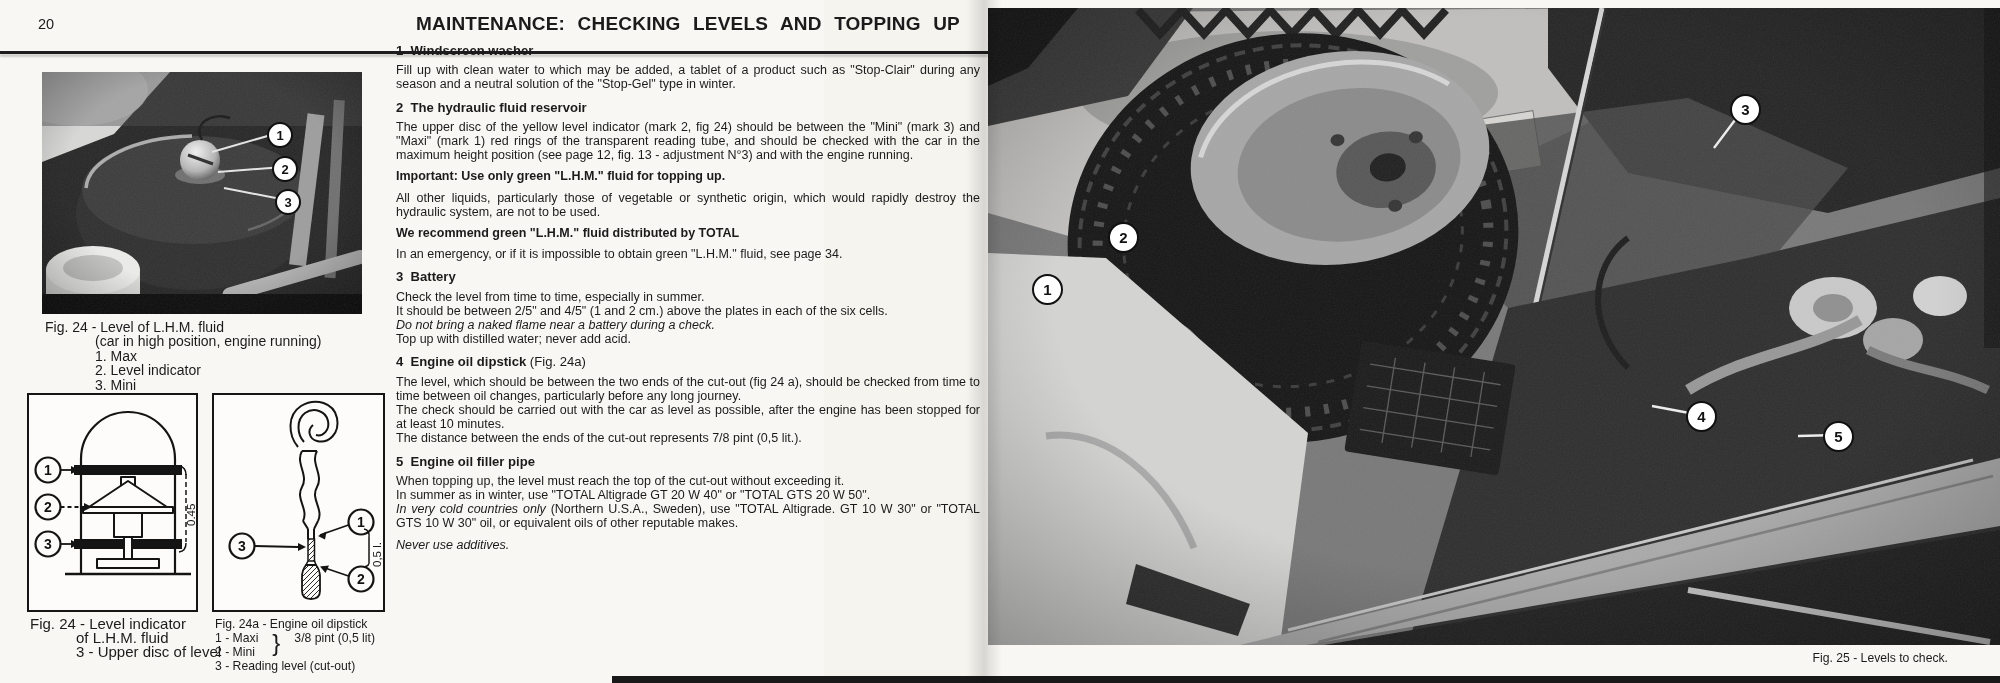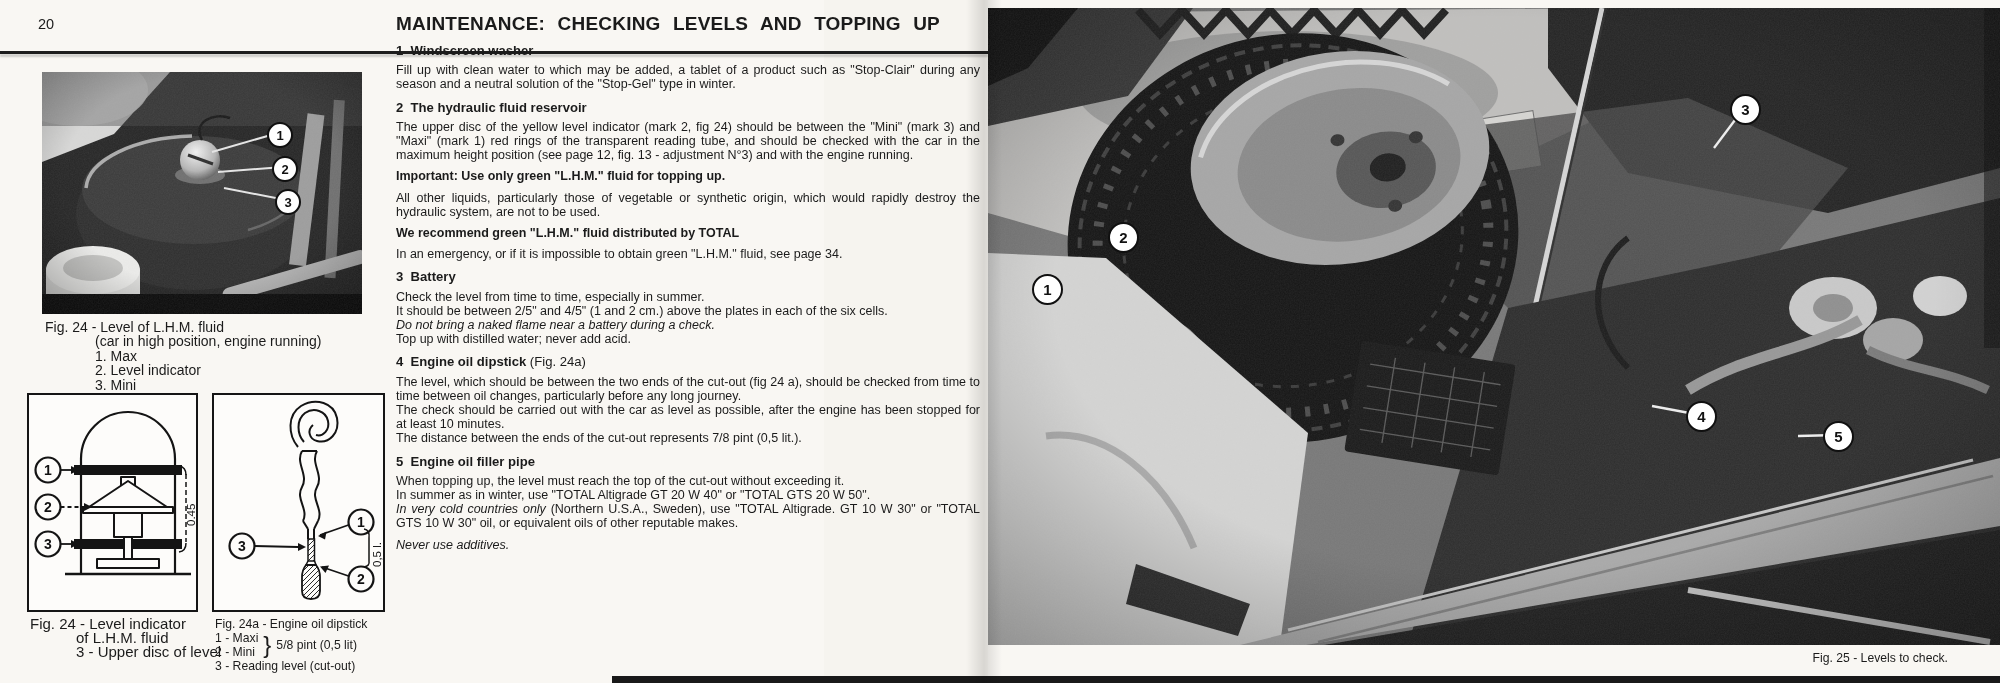--- a/index.html
+++ b/index.html
@@ -2,32 +2,32 @@
 <html><head>
 <meta charset="utf-8">
 <style>
   html,body{margin:0;padding:0}
   body{width:2000px;height:683px;position:relative;overflow:hidden;background:#f6f4ef;
        font-family:"Liberation Sans","DejaVu Sans",sans-serif;color:#1b1b1b;
        -webkit-font-smoothing:antialiased}
   .left-page{position:absolute;left:0;top:0;width:824px;height:683px;background:#f9f7f3}
   .right-page{position:absolute;left:988px;top:0;width:1012px;height:683px;background:#f9f7f3}
   .pagenum{position:absolute;left:38px;top:16px;font-size:14.5px}
-  .title{position:absolute;left:396px;top:13px;width:584px;font-size:19px;
+  .title{position:absolute;left:396px;top:13px;width:584px;text-align:center;font-size:19px;
          font-weight:bold;word-spacing:7px;letter-spacing:.2px;white-space:nowrap}
   .rule{position:absolute;left:0;top:51px;width:988px;height:3px;background:#1d1d1d;
         box-shadow:0 3px 2px rgba(0,0,0,.18)}
   .photo1{position:absolute;left:42px;top:72px;width:320px;height:242px;background:#222;overflow:hidden}
   .photo2{position:absolute;left:0;top:8px;width:1012px;height:637px;background:#6e6e6e;overflow:hidden}
   .cap-photo{position:absolute;left:45px;top:320px;width:340px;font-size:14px;line-height:14.4px}
   .cap-photo .ind{padding-left:50px}
   .cap-d1{position:absolute;left:30px;top:617px;font-size:15px;line-height:14px}
   .cap-d1 .ind{padding-left:46px}
   .cap-d2{position:absolute;left:215px;top:617px;font-size:12.2px;line-height:14px}
-  .braceRow{display:flex;align-items:center;gap:5px}
+  .braceRow{display:flex;align-items:flex-start;gap:14px}
   .brace{font-size:24px;line-height:24px;font-weight:400}
   .dbox{position:absolute;top:393px;border:2px solid #151515;background:#fdfcfa}
   .dbox1{left:27px;width:167px;height:215px}
   .dbox2{left:212px;width:169px;height:215px}
   .textcol{position:absolute;left:396px;top:42px;width:584px;font-size:12.5px;line-height:14.2px;
            text-align:justify}
   .shead{font-weight:bold;font-size:13.1px;margin:9px 0 5px;text-align:left}
   .shead:first-child{margin-top:2px}
   .hsuf{font-weight:normal}
   .para{margin:0 0 7px}
@@ -215,21 +215,21 @@
     </div>
 
   <div class="cap-d2">
     <div class="capline">Fig. 24a - Engine oil dipstick</div>
     <div class="braceRow">
       <div>
         <div class="capline">1 - Maxi</div>
         <div class="capline">2 - Mini</div>
       </div>
       <div class="brace">}</div>
-      <div>5/8 pint (0,5 lit)</div>
+      <div>3/8 pint (0,5 lit)</div>
     </div>
     <div class="capline">3 - Reading level (cut-out)</div>
   </div>
 
   <div class="textcol">
       <div class="shead"><span>1&nbsp;&nbsp;Windscreen washer</span></div>
       <div class="para">
         <div class="tline"><span>Fill up with clean water to which may be added, a tablet of a product such as "Stop-Clair" during any season and a neutral solution of the "Stop-Gel" type in winter.</span></div>
       </div>
       <div class="shead"><span>2&nbsp;&nbsp;The hydraulic fluid reservoir</span></div>

